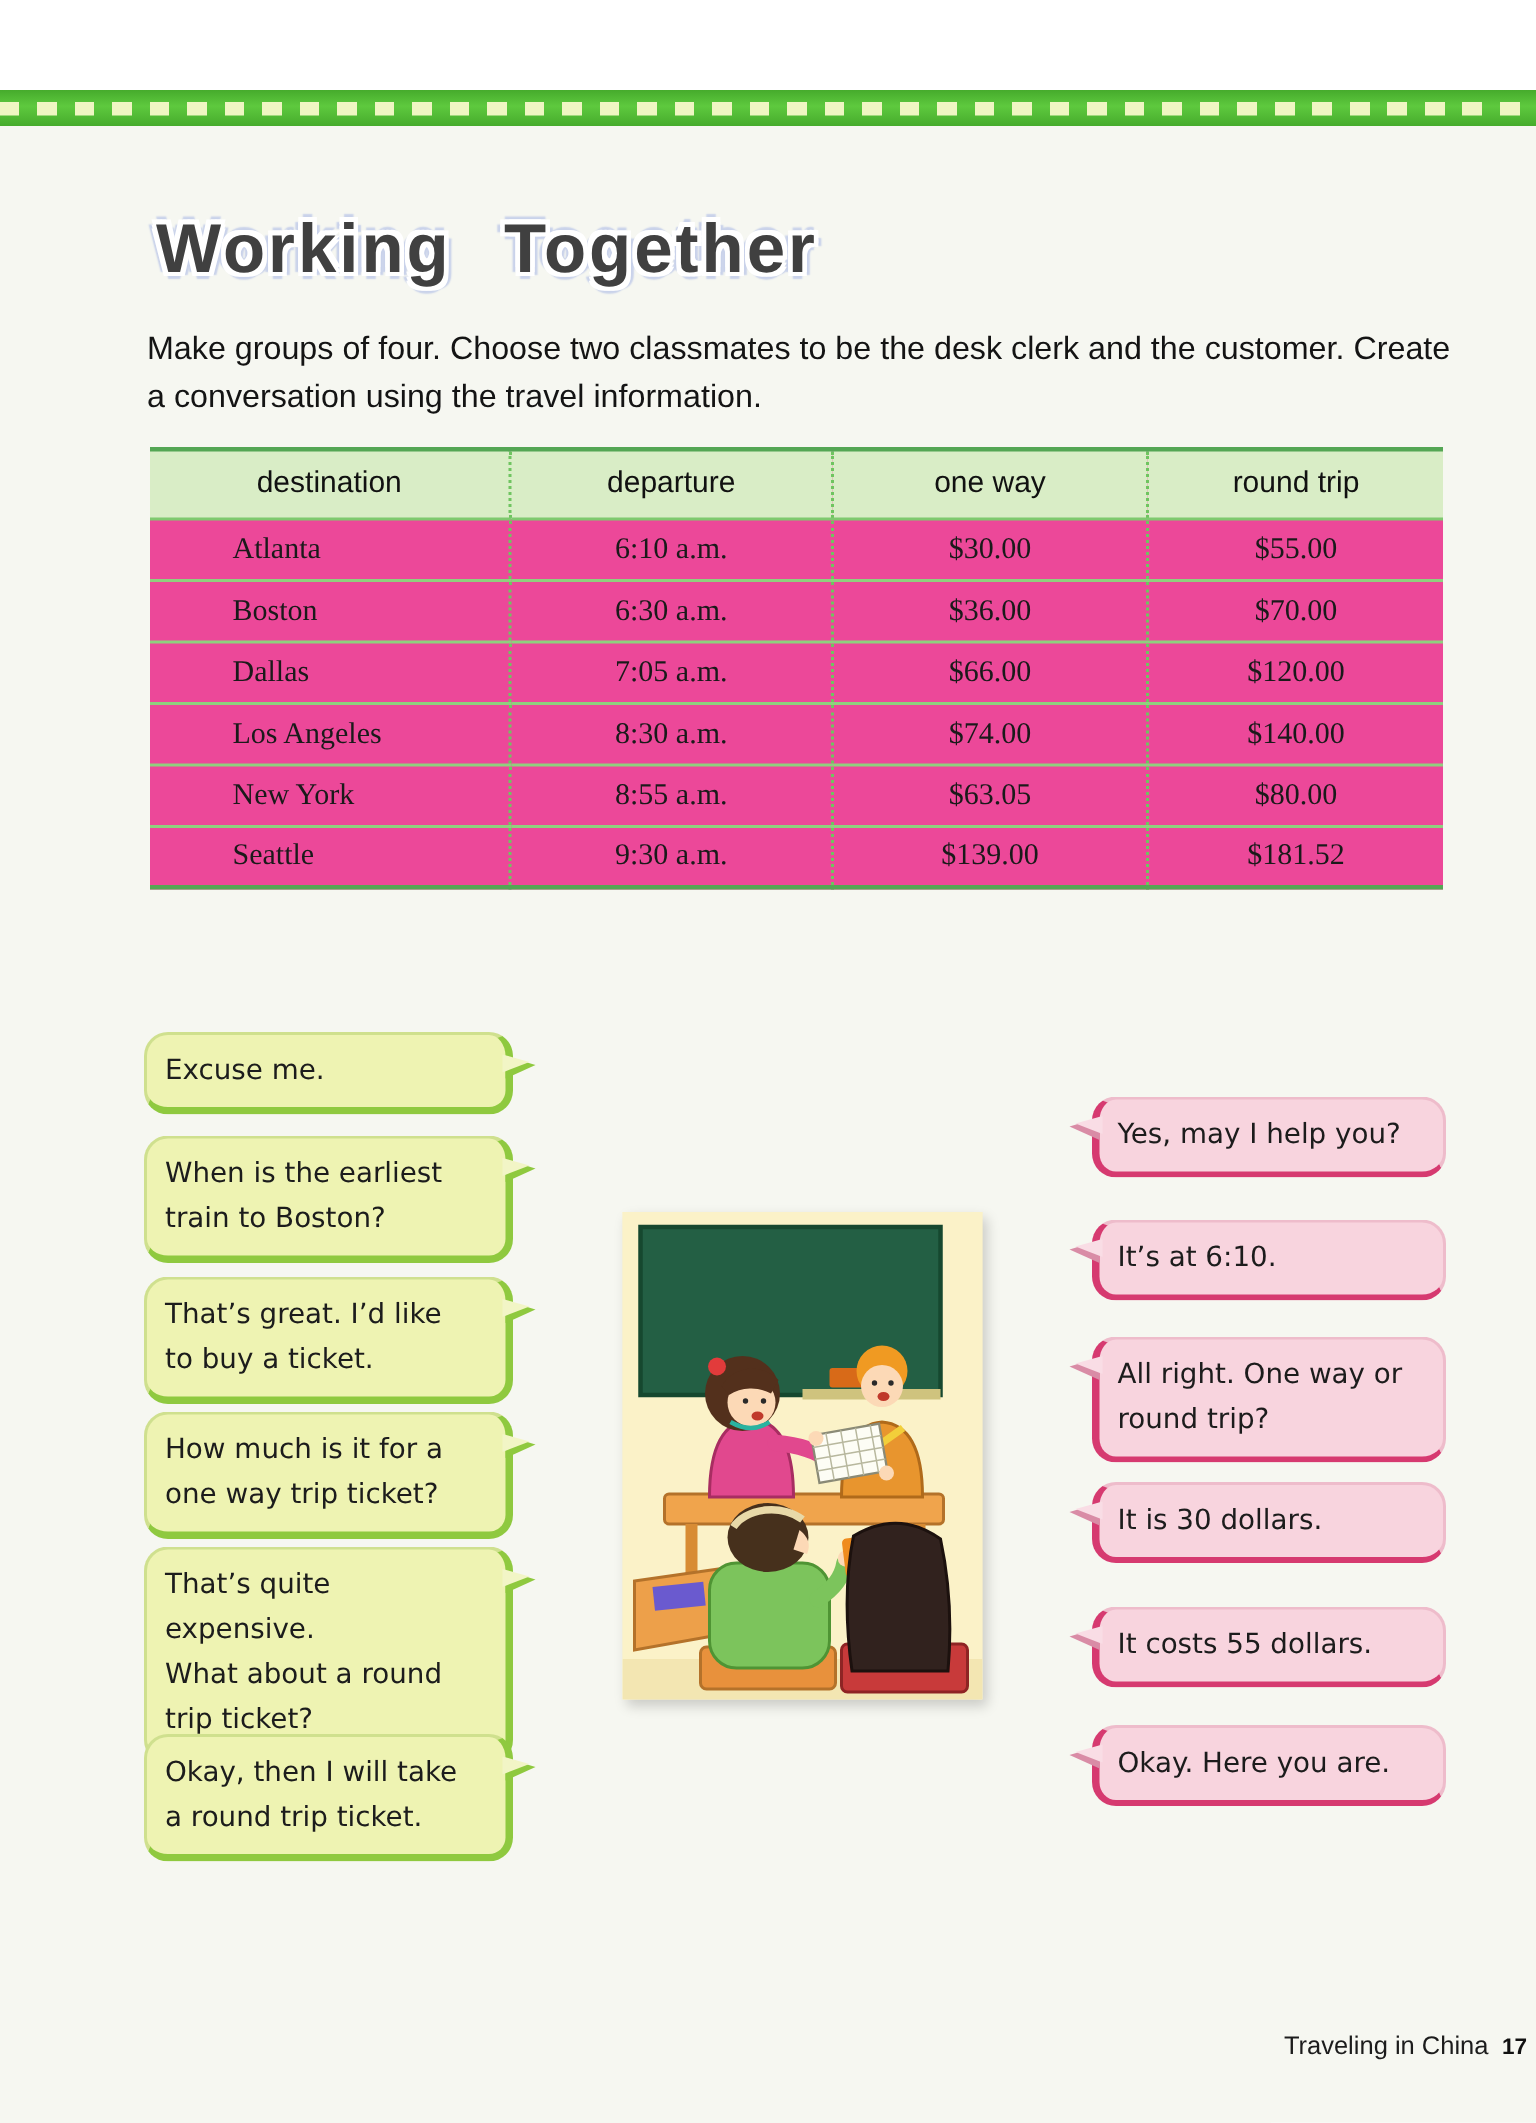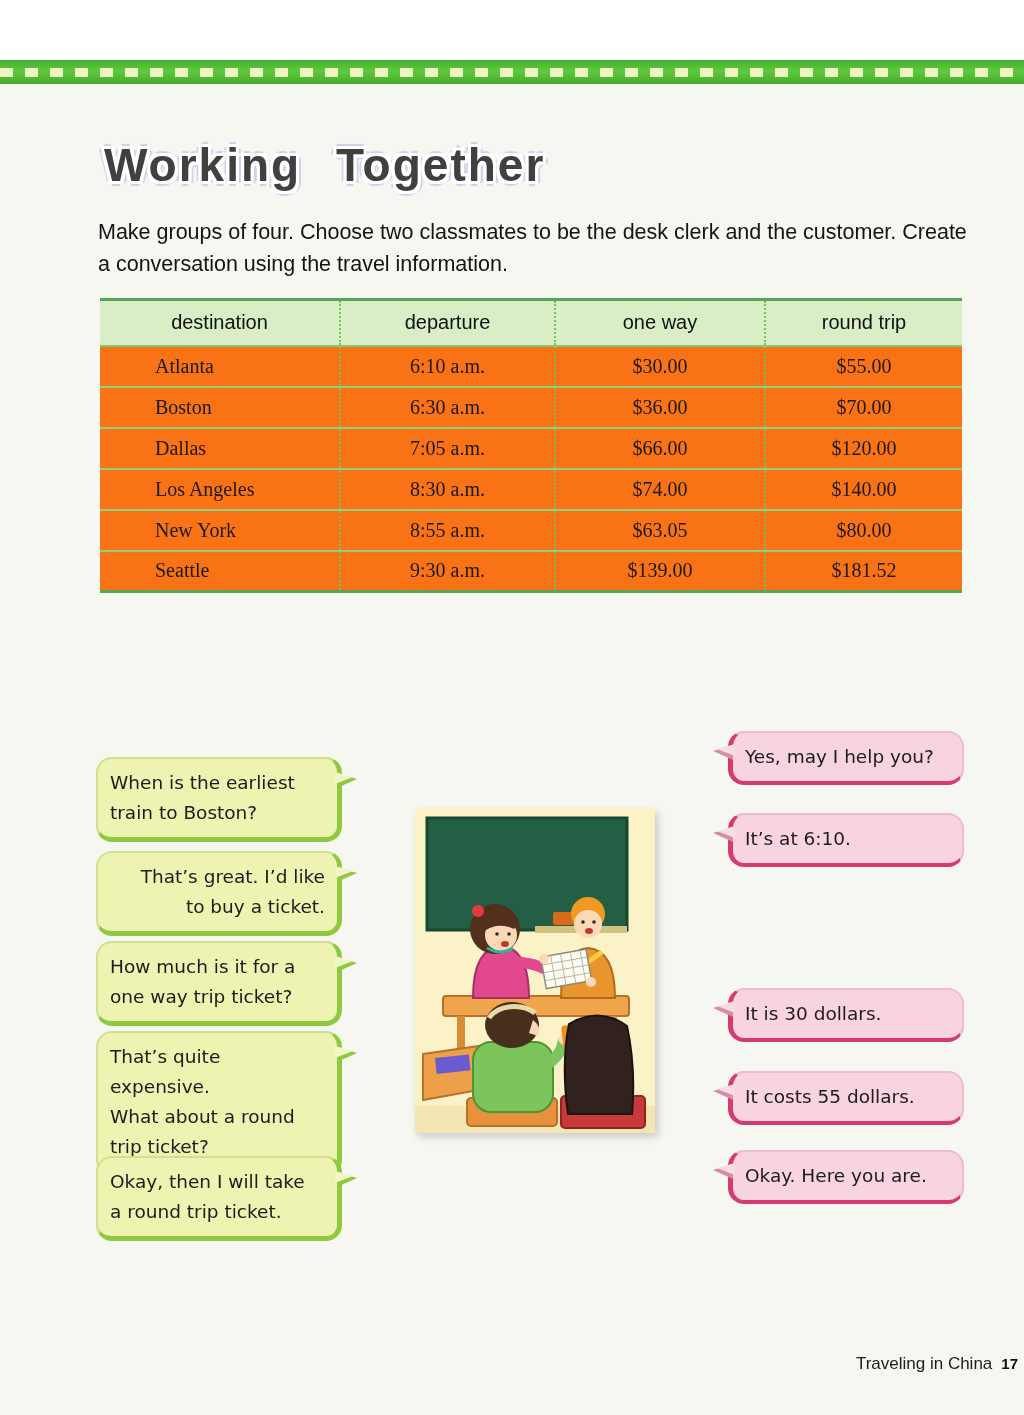--- a/index.html
+++ b/index.html
@@ -16,21 +16,21 @@
     color:#404040; letter-spacing:2px; word-spacing:20px;
     text-shadow:-3px -3px 0 #fff, 3px -3px 0 #fff, -3px 3px 0 #fff, 3px 3px 0 #fff,
       -3px 0 0 #fff, 3px 0 0 #fff, 0 -3px 0 #fff, 0 3px 0 #fff,
       -5px 0 1px #c9d2ea, 5px 2px 1px #c9d2ea, 0 5px 1px #c9d2ea, 0 -5px 1px #c9d2ea; }
 
   .instructions { position:absolute; left:98px; top:216px; width:880px;
     font-size:21.5px; font-weight:400; line-height:32px; color:#141414; }
 
   table.travel { position:absolute; left:100px; top:298px; width:862px;
     border-collapse:collapse; table-layout:fixed;
-    border-top:3px solid #54a654; border-bottom:3px solid #54a654; background:#f97316; }
+    border-top:3px solid #54a654; border-bottom:3px solid #54a654; background:#ec4899; }
   table.travel col.c0 { width:240px; } table.travel col.c1 { width:215px; }
   table.travel col.c2 { width:210px; } table.travel col.c3 { width:197px; }
   table.travel th { height:46px; background:#d9edc6; font-size:20px; font-weight:400;
     font-family:"Liberation Sans", sans-serif; color:#111; border-bottom:2px solid #7fc96f; }
   table.travel td { height:41px; font-family:"Liberation Serif", serif; font-size:20px;
     color:#1a1a1a; text-align:center; border-top:2px solid #8fd07e; }
   table.travel tr > *:not(:first-child) { border-left:2px dotted #6fc460; }
   table.travel tr:nth-child(2) td { border-top:none; }
   table.travel td.dest { text-align:left; padding-left:55px; }
 
@@ -43,21 +43,21 @@
     border-top:6px solid transparent; border-bottom:9px solid transparent; border-left:20px solid #8fc93f; }
   .bubble-green::after { content:''; position:absolute; right:-16px; top:13px; width:0; height:0;
     border-top:5px solid transparent; border-bottom:7px solid transparent; border-left:18px solid #f2f5c6; }
   .bubble-pink { width:236px; background:#f8d4de; border:2px solid #eebccb;
     border-left:5px solid #d63a70; border-bottom:4px solid #d63a70; }
   .bubble-pink::before { content:''; position:absolute; left:-20px; top:12px; width:0; height:0;
     border-top:6px solid transparent; border-bottom:9px solid transparent; border-right:20px solid #d98ca6; }
   .bubble-pink::after { content:''; position:absolute; left:-16px; top:11px; width:0; height:0;
     border-top:5px solid transparent; border-bottom:7px solid transparent; border-right:18px solid #f9dde5; }
 
-  .g1{left:96px; top:688px;} .g2{left:96px; top:757px;} .g3{left:96px; top:851px;text-align:right;}
+  .g1{left:96px; top:688px;} .g2{left:96px; top:757px;} .g3{left:96px; top:851px;}
   .g4{left:96px; top:941px;} .g5{left:96px; top:1031px;} .g6{left:96px; top:1156px;}
   .p1{left:728px; top:731px;} .p2{left:728px; top:813px;} .p3{left:728px; top:891px;}
   .p4{left:728px; top:988px;} .p5{left:728px; top:1071px;} .p6{left:728px; top:1150px;}
 
   .illustration { position:absolute; left:415px; top:808px; width:240px; height:325px;
     box-shadow:3px 4px 8px rgba(0,0,0,0.18); background:#fbf2c8; }
   .illustration svg { display:block; width:100%; height:100%; }
 
   .footer { position:absolute; top:1354px; right:6px; display:flex; align-items:baseline; gap:9px; }
   .footer-label { font-size:17px; color:#1c1c1c; }
@@ -123,34 +123,37 @@
     </tr>
     <tr>
       <td class="dest">Seattle</td>
       <td>9:30 a.m.</td>
       <td>$139.00</td>
       <td>$181.52</td>
     </tr>
   </tbody>
     </table>
 
+  <div class="bubble bubble-green g1">Excuse me.</div>
   <div class="bubble bubble-green g2">When is the earliest
 train to Boston?</div>
   <div class="bubble bubble-green g3">That’s great. I’d like
 to buy a ticket.</div>
   <div class="bubble bubble-green g4">How much is it for a
 one way trip ticket?</div>
   <div class="bubble bubble-green g5">That’s quite expensive.
 What about a round
 trip ticket?</div>
   <div class="bubble bubble-green g6">Okay, then I will take
 a round trip ticket.</div>
 
   <div class="bubble bubble-pink p1">Yes, may I help you?</div>
   <div class="bubble bubble-pink p2">It’s at 6:10.</div>
+  <div class="bubble bubble-pink p3">All right. One way or
+round trip?</div>
   <div class="bubble bubble-pink p4">It is 30 dollars.</div>
   <div class="bubble bubble-pink p5">It costs 55 dollars.</div>
   <div class="bubble bubble-pink p6">Okay. Here you are.</div>
 
   <div class="illustration">
     <svg viewBox="0 0 240 325" xmlns="http://www.w3.org/2000/svg">
       <rect width="240" height="325" fill="#fbf2c8"></rect>
       <rect y="298" width="240" height="27" fill="#f3e6b2"></rect>
 
       <rect x="12" y="10" width="200" height="112" fill="#235f44" stroke="#16482f" stroke-width="3"></rect>

